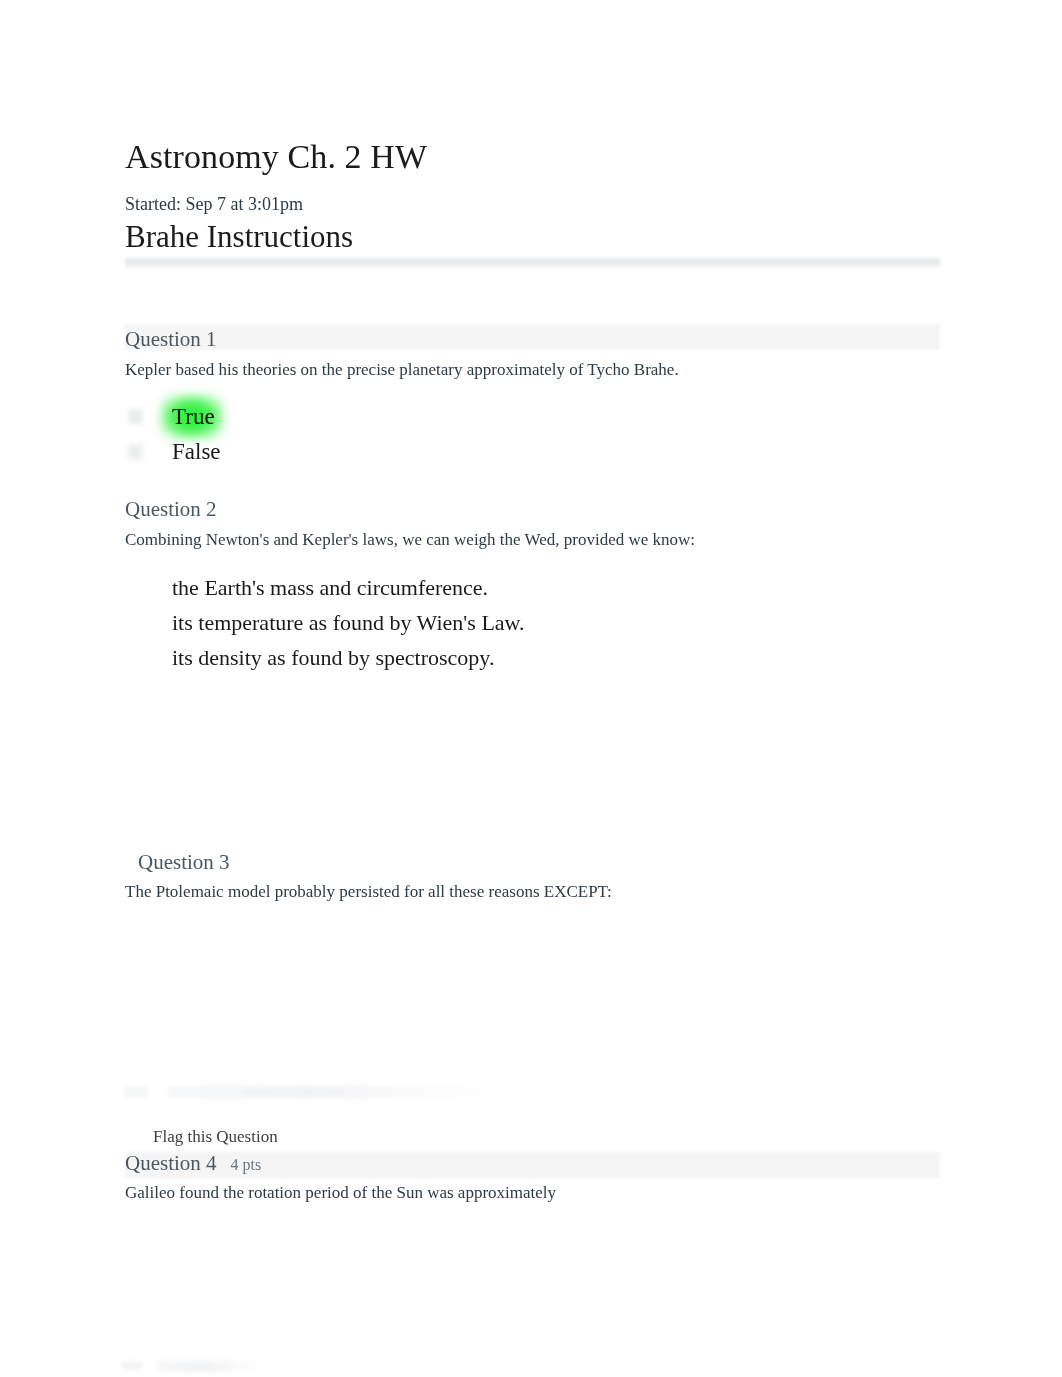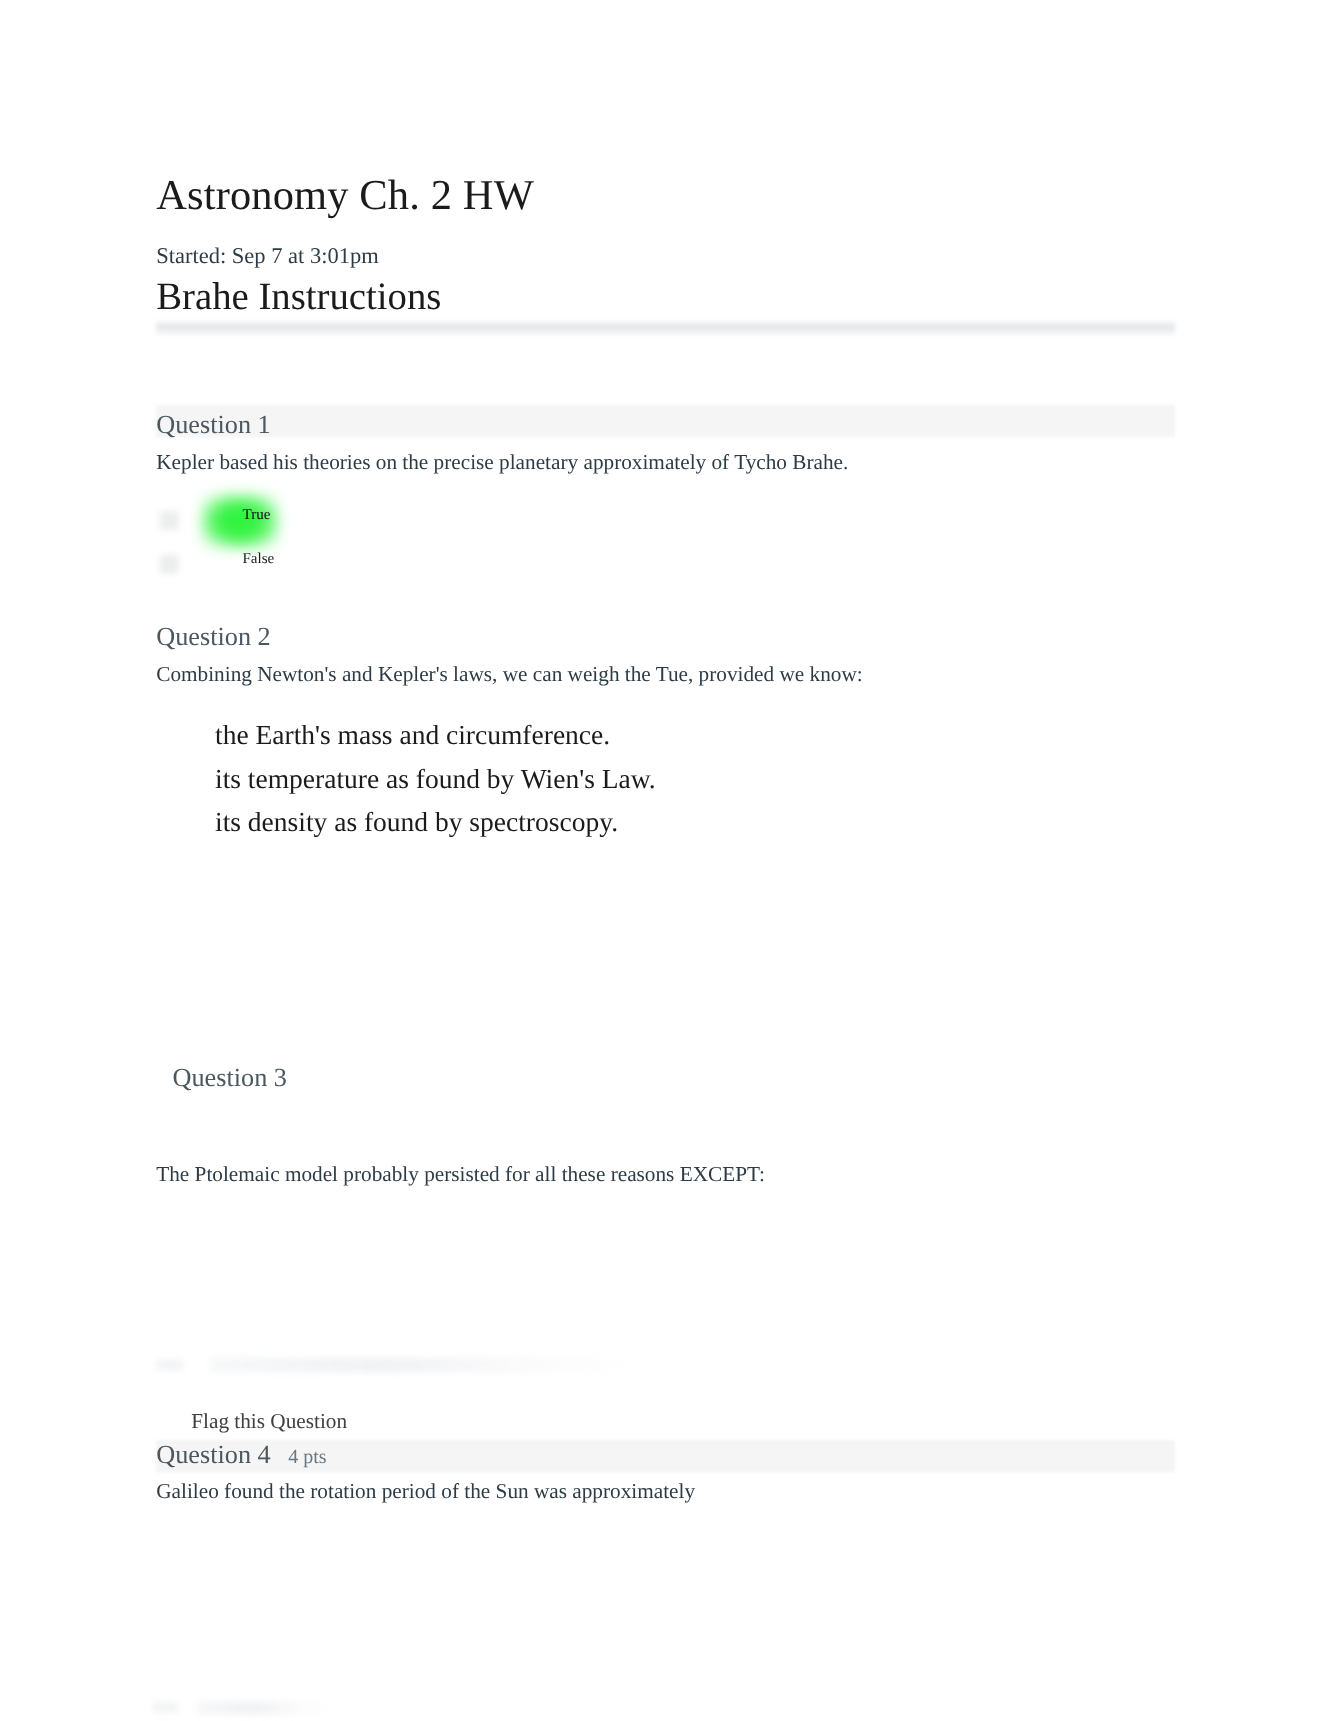--- a/index.html
+++ b/index.html
@@ -118,24 +118,23 @@
     width: 15px;
     height: 15px;
     border-radius: 2px;
     background: #eceded;
     filter: blur(2.4px);
   }
   .answer-label {
     position: absolute;
     left: 47px;
     top: 0;
-    font-size: 12px;
-    color: #1b1b1b;
-    white-space: nowrap;
-    margin-left: 22px;
+    font-size: 23px;
+    color: #1b1b1b;
+    white-space: nowrap;
   }
   .answer-label.highlight {
     color: #0d0d0d;
   }
   .green-glow {
     position: absolute;
     left: 36px;
     top: -9px;
     width: 62px;
     height: 44px;
@@ -214,32 +213,32 @@
     <div class="answer-row" style="top:423px; width:300px;">
       <div class="radio-ghost"></div>
       <div class="answer-label">False</div>
     </div>
   </div>
 
   <div class="question">
     <div class="q-title" style="top:481px;">
       <span>Question 2</span>
     </div>
-    <div class="q-text" style="top:514px;">Combining Newton's and Kepler's laws, we can weigh the Tue, provided we know:</div>
+    <div class="q-text" style="top:514px;">Combining Newton's and Kepler's laws, we can weigh the Wed, provided we know:</div>
 
     <div class="plain-answer" style="top:559px;">the Earth's mass and circumference.</div>
     <div class="plain-answer" style="top:594px;">its temperature as found by Wien's Law.</div>
     <div class="plain-answer" style="top:629px;">its density as found by spectroscopy.</div>
   </div>
 
   <div class="question">
     <div class="q-title" style="top:834px;margin-left:13px;">
       <span>Question 3</span>
     </div>
-    <div class="q-text" style="top:866px;margin-top:48px;">The Ptolemaic model probably persisted for all these reasons EXCEPT:</div>
+    <div class="q-text" style="top:866px;">The Ptolemaic model probably persisted for all these reasons EXCEPT:</div>
   </div>
 
   <div class="ghost-row" style="left:168px; top:1070px; width:350px; height:12px;"></div>
   <div class="ghost-chip" style="left:125px; top:1072px; width:22px; height:8px;"></div>
 
   <a class="flag-link" style="top:1111px;">Flag this Question</a>
 
   <div class="question">
     <div class="q-header-band" style="top:1136px;"></div>
     <div class="q-title" style="top:1135px;">

